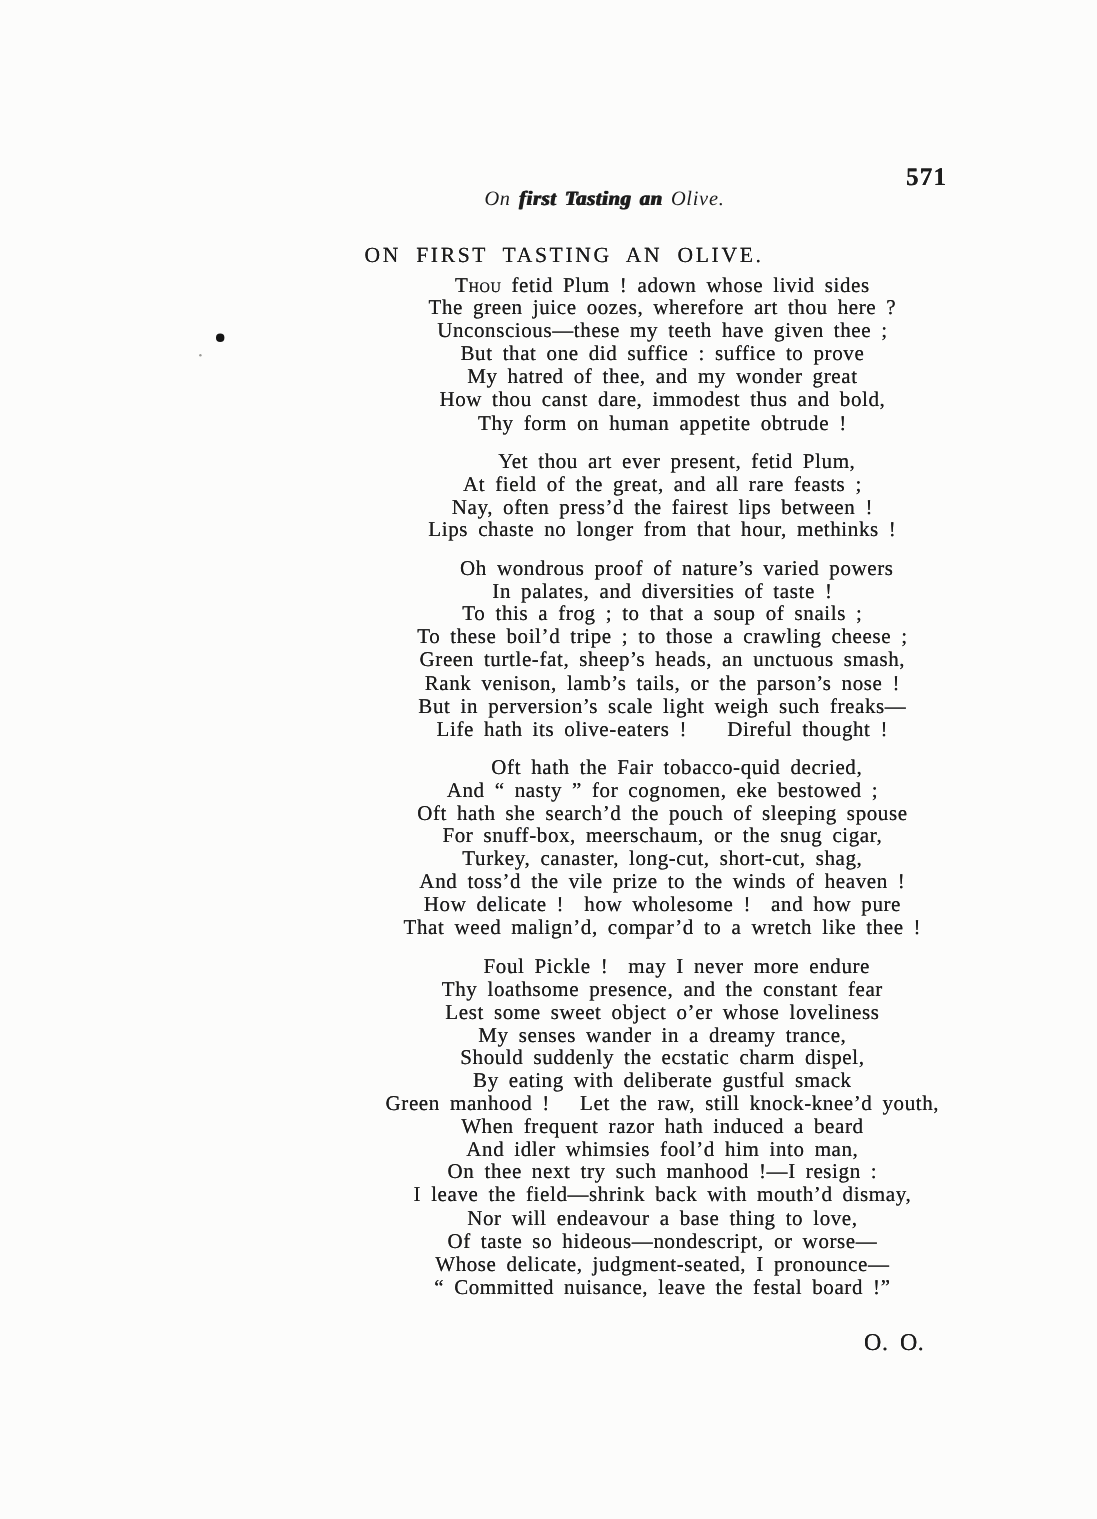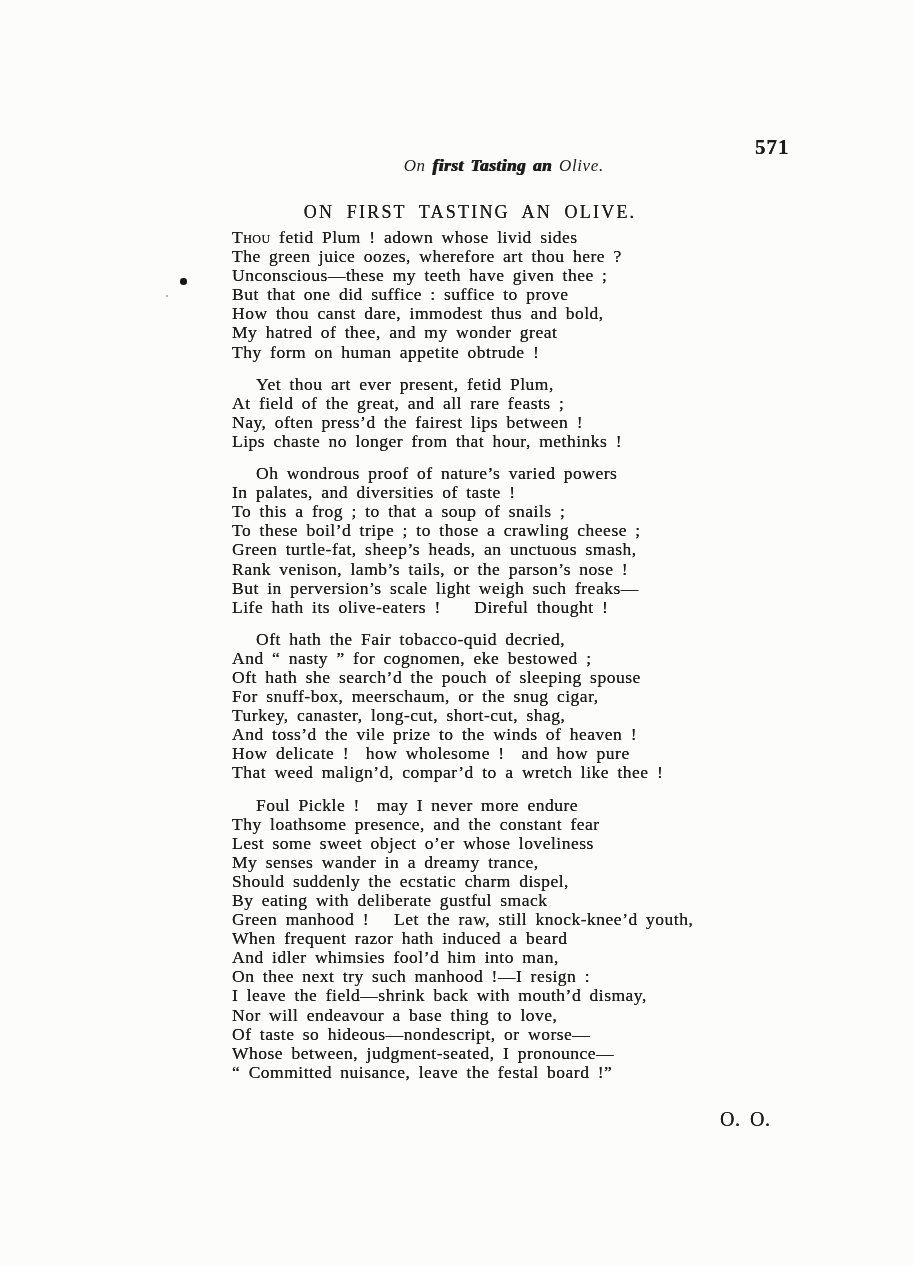--- a/index.html
+++ b/index.html
@@ -62,21 +62,21 @@
     left: 232px;
     width: 640px;
     font-size: 17.5px;
     line-height: 19.1px;
     letter-spacing: 0.5px;
     word-spacing: 3.5px;
     text-shadow: 0 0 0.35px #2a2a2a;
   }
   .stanza { margin: 0; }
   .stanza + .stanza { margin-top: 13px; }
-  .line { white-space: pre-wrap; min-height: 19.1px; }
+  .line { white-space: pre-wrap; min-height: 19.1px; text-align: center; }
   .line.indent { padding-left: 24px; }
   .smallcaps { font-variant: small-caps; }
   
   .signature {
     position: absolute;
     top: 1108px;
     left: 720px;
     font-size: 20px;
     letter-spacing: 0.5px;
     word-spacing: 4px;
@@ -115,22 +115,22 @@
   <div class="folio">571</div>
 
   <div class="poem-title">ON FIRST TASTING AN OLIVE.</div>
 
   <div class="poem-body">
       <div class="stanza">
         <div class="line"><span class="smallcaps">Thou</span><span> fetid Plum ! adown whose livid sides</span></div>
         <div class="line">The green juice oozes, wherefore art thou here ?</div>
         <div class="line">Unconscious—these my teeth have given thee ;</div>
         <div class="line">But that one did suffice : suffice to prove</div>
+        <div class="line">My hatred of thee, and my wonder great</div>
         <div class="line">How thou canst dare, immodest thus and bold,</div>
-        <div class="line">My hatred of thee, and my wonder great</div>
         <div class="line">Thy form on human appetite obtrude !</div>
       </div>
       <div class="stanza">
         <div class="line indent">Yet thou art ever present, fetid Plum,</div>
         <div class="line">At field of the great, and all rare feasts ;</div>
         <div class="line">Nay, often press’d the fairest lips between !</div>
         <div class="line">Lips chaste no longer from that hour, methinks !</div>
       </div>
       <div class="stanza">
         <div class="line indent">Oh wondrous proof of nature’s varied powers</div>
@@ -159,21 +159,21 @@
         <div class="line">My senses wander in a dreamy trance,</div>
         <div class="line">Should suddenly the ecstatic charm dispel,</div>
         <div class="line">By eating with deliberate gustful smack</div>
         <div class="line">Green manhood !   Let the raw, still knock-knee’d youth,</div>
         <div class="line">When frequent razor hath induced a beard</div>
         <div class="line">And idler whimsies fool’d him into man,</div>
         <div class="line">On thee next try such manhood !—I resign :</div>
         <div class="line">I leave the field—shrink back with mouth’d dismay,</div>
         <div class="line">Nor will endeavour a base thing to love,</div>
         <div class="line">Of taste so hideous—nondescript, or worse—</div>
-        <div class="line">Whose between, judgment-seated, I pronounce—</div>
+        <div class="line">Whose delicate, judgment-seated, I pronounce—</div>
         <div class="line">“ Committed nuisance, leave the festal board !”</div>
       </div>
     </div>
 
   <div class="signature">O. O.</div>
 
   <div class="ink-spot"></div>
   <div class="ink-speck"></div>
 
 </div>

